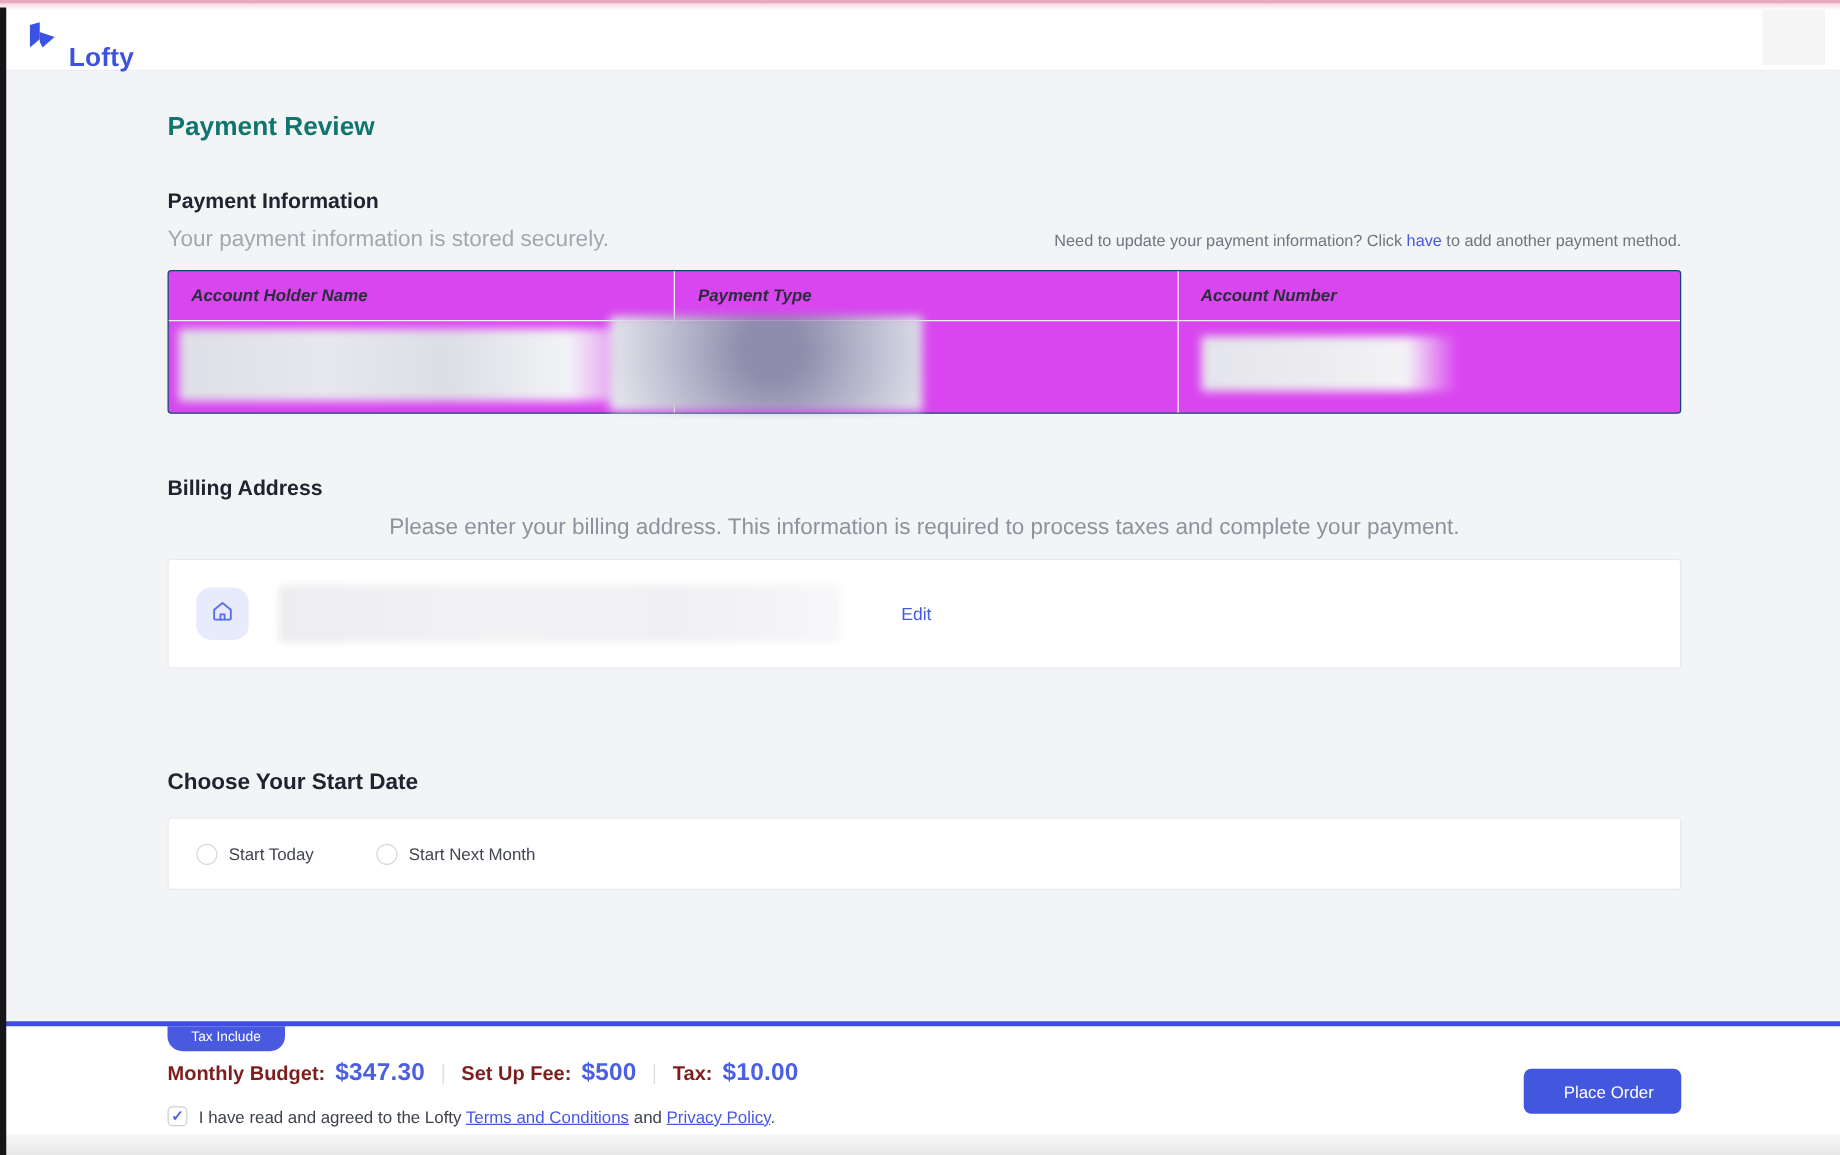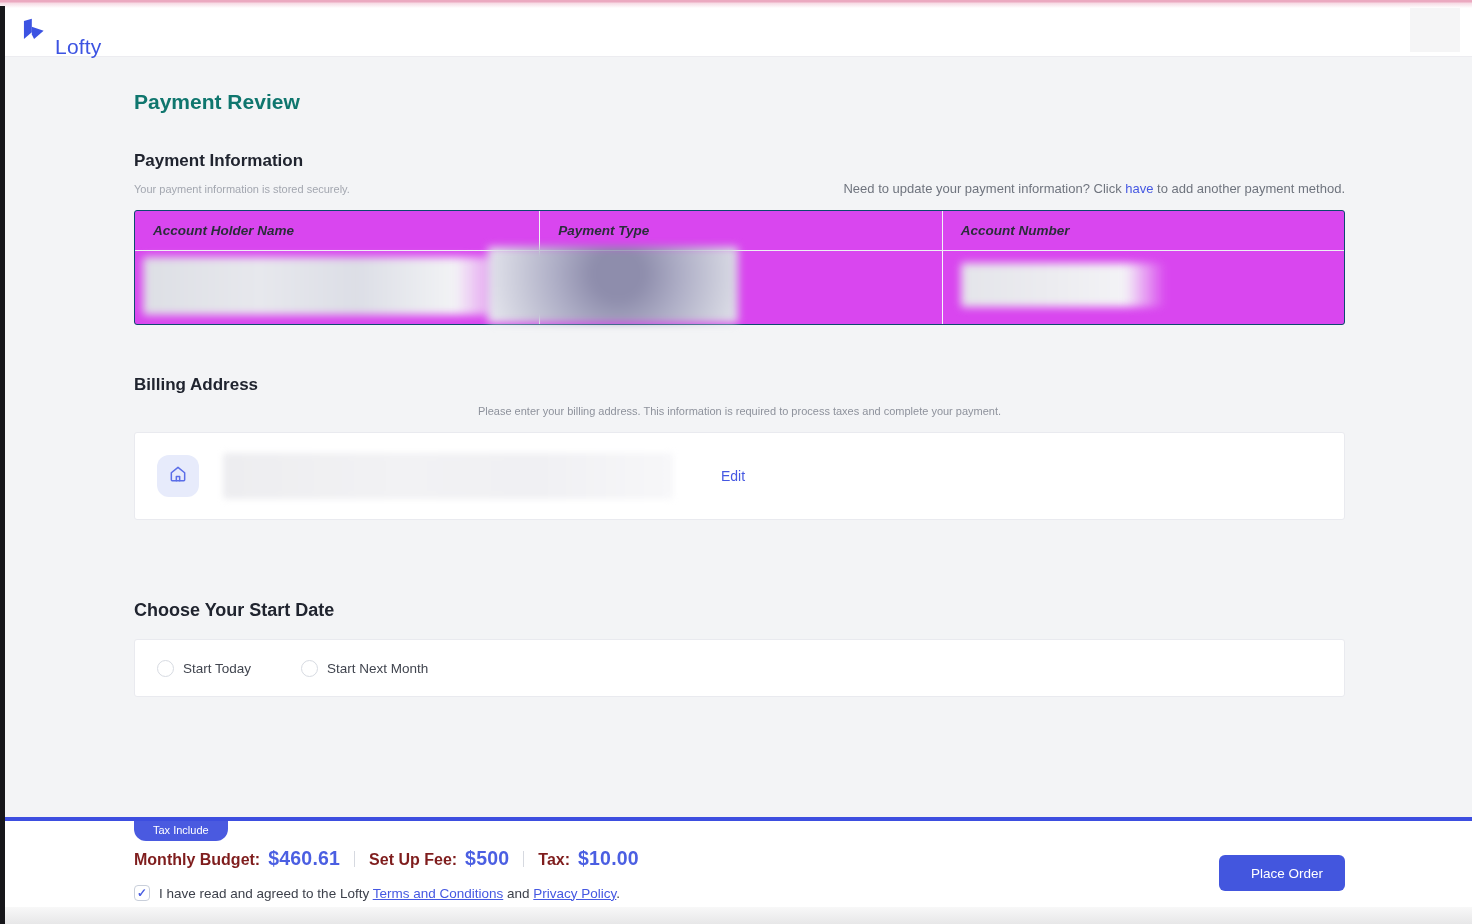--- a/index.html
+++ b/index.html
@@ -9,31 +9,31 @@
 
   
   .top-pink { position:absolute; top:0; left:0; width:100%; height:8px;
               background:linear-gradient(180deg,#eba9c0 0 2px, #f6d9e3 3px, rgba(255,255,255,0) 8px); z-index:60; }
   .left-dark { position:absolute; top:6px; left:0; width:5px; height:918px; background:#16161a; z-index:60; }
 
   
   .header { position:absolute; top:6px; left:0; width:100%; height:51px; background:#fff;
             border-bottom:1px solid #ececf0; display:flex; align-items:center; padding-left:20px; z-index:10; }
   .logo { display:flex; align-items:center; gap:8px; }
-  .logo-text { font-size:21px; font-weight:normal; color:#3c53e2; letter-spacing:.2px;margin-top:32px; }
+  .logo-text { font-size:21px; font-weight:bold; color:#3c53e2; letter-spacing:.2px;margin-top:32px; }
   .header-blur { position:absolute; right:12px; top:2px; width:50px; height:44px; background:#f5f5f6; }
 
   
   .main { position:absolute; top:57px; left:0; width:100%; height:760px; background:#f3f4f6; }
   .content { padding:33px 127px 0 134px; }
   .page-title { font-size:21px; font-weight:bold; color:#0f766e; }
 
   .section-h { font-size:17px; font-weight:bold; color:#20242f; }
   .sub-row { display:flex; justify-content:space-between; align-items:baseline; margin-top:10px; }
-  .muted-light { font-size:11px; color:#a3a7b0; }
+  .muted-light { font-size:18px; color:#a3a7b0; }
   .muted { font-size:13px; color:#6f747e; }
   a.inline-link { color:#4558e2; text-decoration:none; cursor:pointer; }
 
   
   .pay-section { margin-top:37px; }
   .table-card { margin-top:14px; background:#d946ef; border:1px solid #0c4a6e; border-radius:3px; width:1211px;font-style:italic; }
   .t-head { display:flex; border-bottom:1px solid #eceef2; }
   .t-col { width:405px; padding:12px 0 12px 18px; }
   .t-col + .t-col { border-left:1px solid #f0f1f4; width:403px; }
   .t-col-h { font-size:13.5px; font-weight:bold; color:#2a2e3a; }
@@ -173,21 +173,21 @@
         </div>
       </div>
     </div>
   </div>
 
   <div class="footer">
     <div class="tax-badge">Tax Include</div>
 
     <div class="summary-line">
       <span class="sum-label">Monthly Budget:</span>
-      <span class="sum-value">$460.61</span>
+      <span class="sum-value">$347.30</span>
       <span class="sum-sep"></span>
       <span class="sum-label">Set Up Fee:</span>
       <span class="sum-value">$500</span>
       <span class="sum-sep"></span>
       <span class="sum-label">Tax:</span>
       <span class="sum-value">$10.00</span>
     </div>
 
     <div class="agree-line">
       <span class="checkbox">✓</span>

